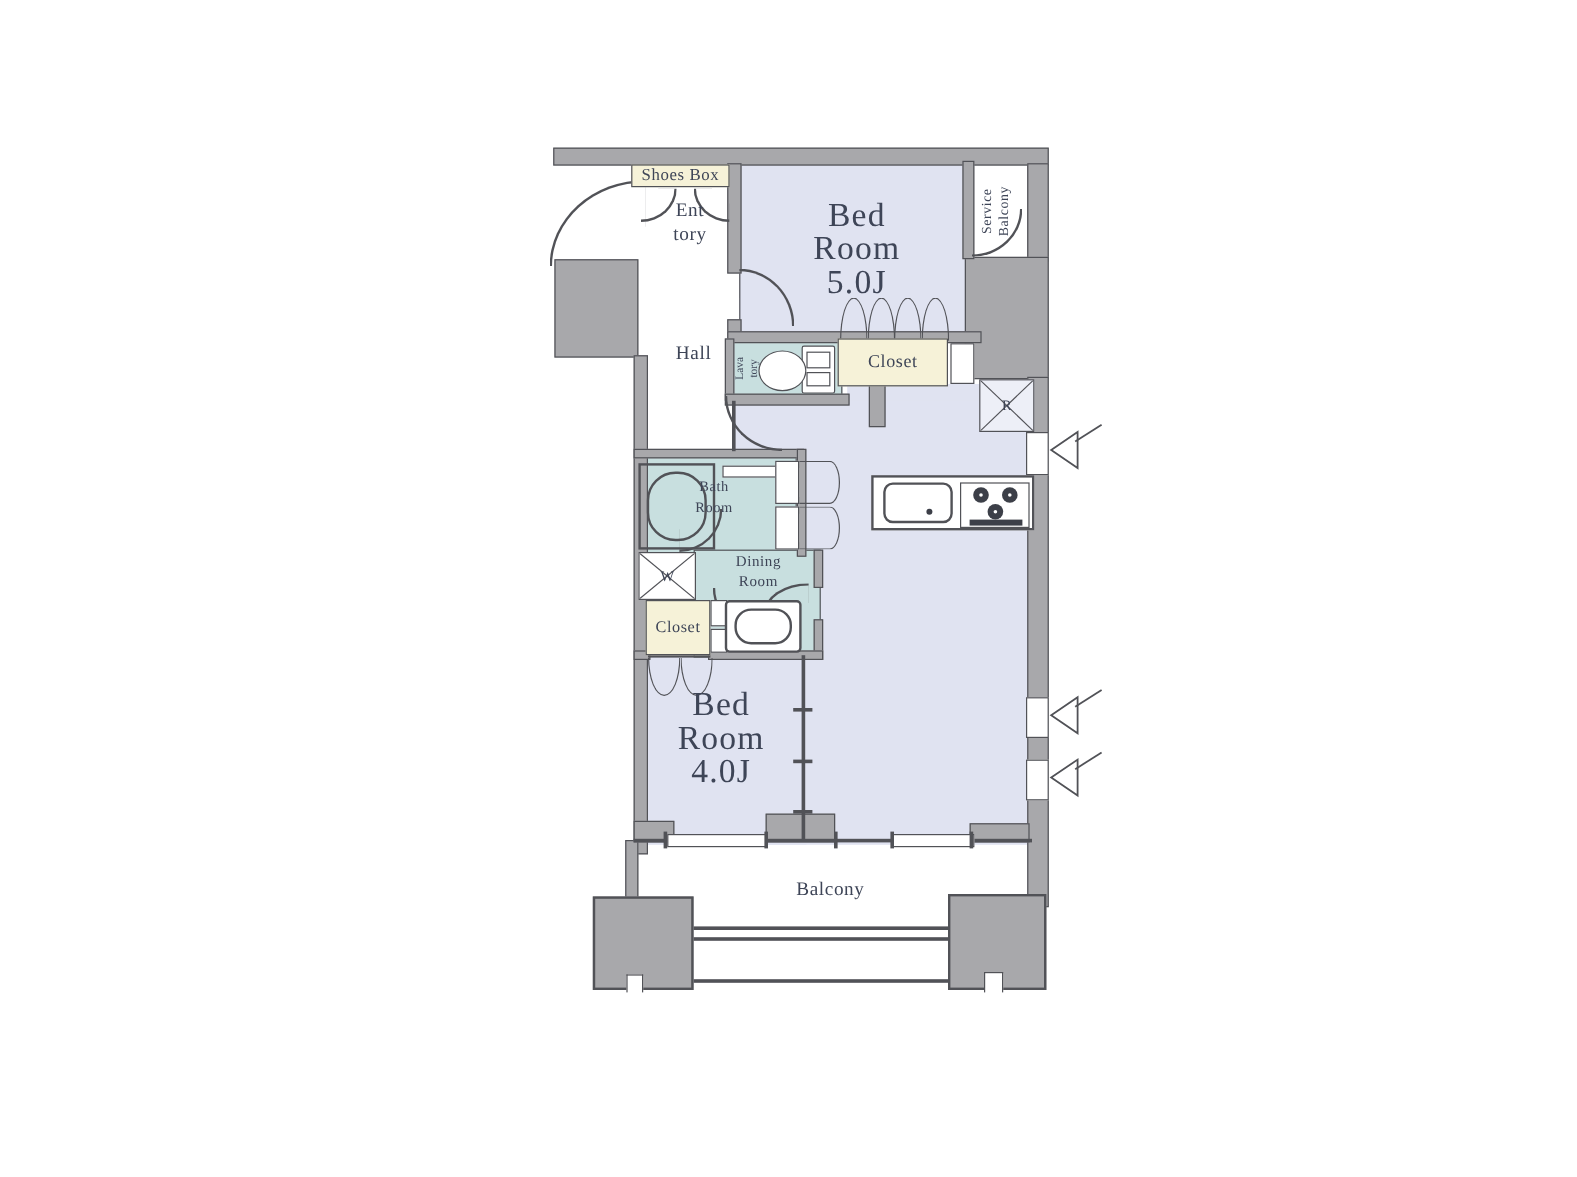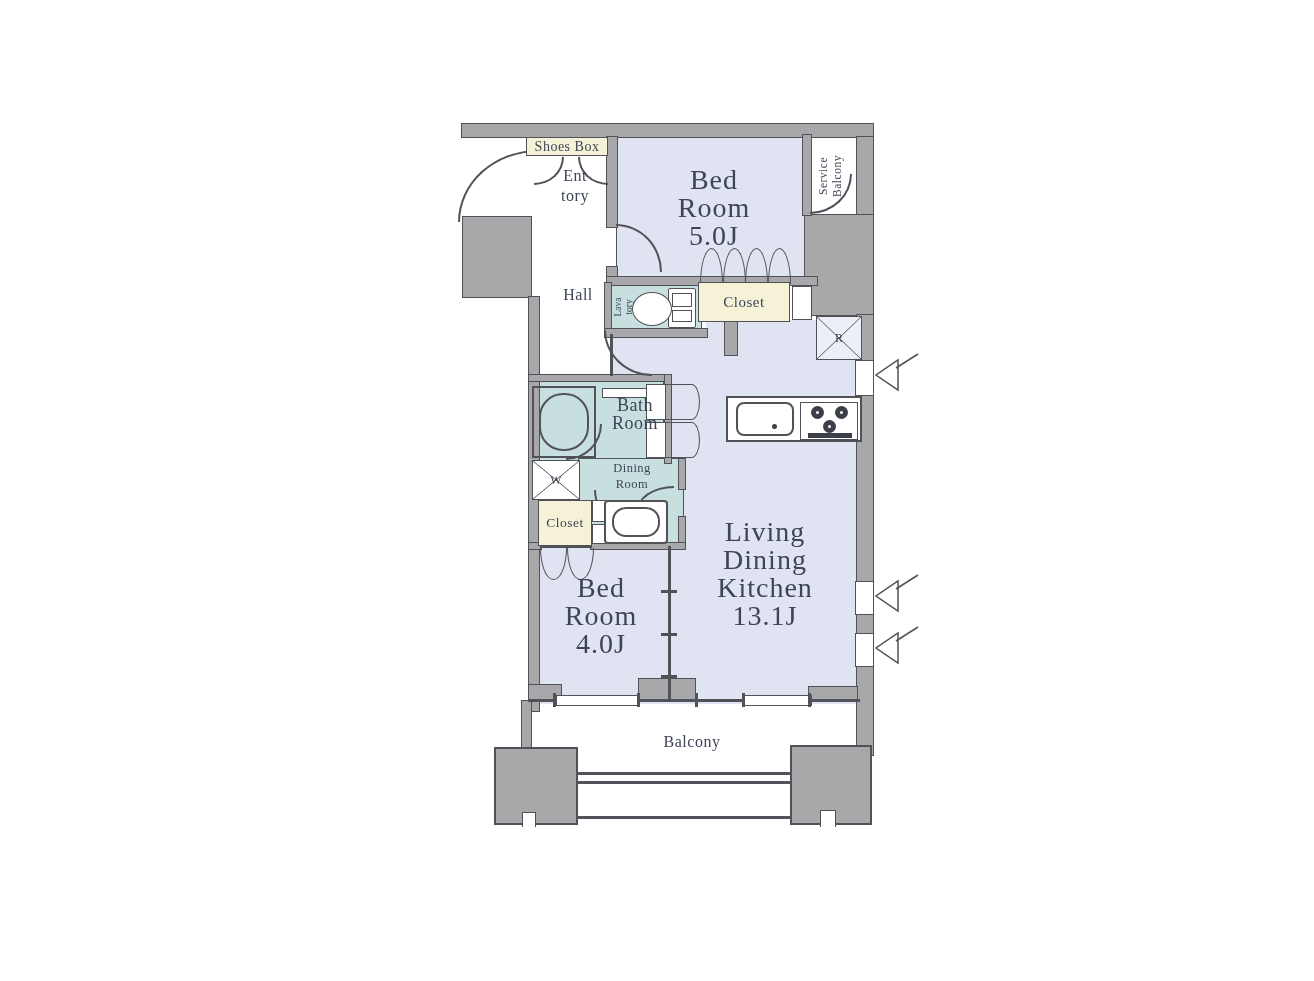--- a/index.html
+++ b/index.html
@@ -208,38 +208,32 @@
 
   <div class="abs lbl" style="left:550px;top:285px;width:56px;height:22px;font-size:16px;line-height:20px;">Hall</div>
 
   <div class="abs vwrap" style="left:610px;top:282px;width:26px;height:50px;">
     <div class="vin lbl" style="font-size:9.5px;line-height:11px;letter-spacing:0;">
       <div>Lava</div>
       <div>tory</div>
     </div>
   </div>
 
-  <div class="abs lbl" style="left:600px;top:396px;width:70px;height:38px;font-size:18px;line-height:18px;">
+  <div class="abs lbl" style="left:560px;top:396px;width:70px;height:38px;font-size:12px;line-height:18px;">
     <div>Bath</div>
     <div>Room</div>
   </div>
 
   <div class="abs lbl" style="left:592px;top:460px;width:80px;height:34px;font-size:12.5px;line-height:16px;">
     <div>Dining</div>
     <div>Room</div>
   </div>
 
   <div class="abs lbl big" style="left:546px;top:574px;width:110px;height:86px;">
     <div>Bed</div>
     <div>Room</div>
     <div>4.0J</div>
   </div>
 
-  <div class="abs lbl big" style="left:698px;top:518px;width:134px;height:112px;">
-    <div>Living</div>
-    <div>Dining</div>
-    <div>Kitchen</div>
-    <div>13.1J</div>
-  </div>
 
   <div class="abs lbl" style="left:640px;top:731px;width:104px;height:24px;font-size:16px;line-height:22px;">Balcony</div>
 
 </div>
 
 </body></html>

